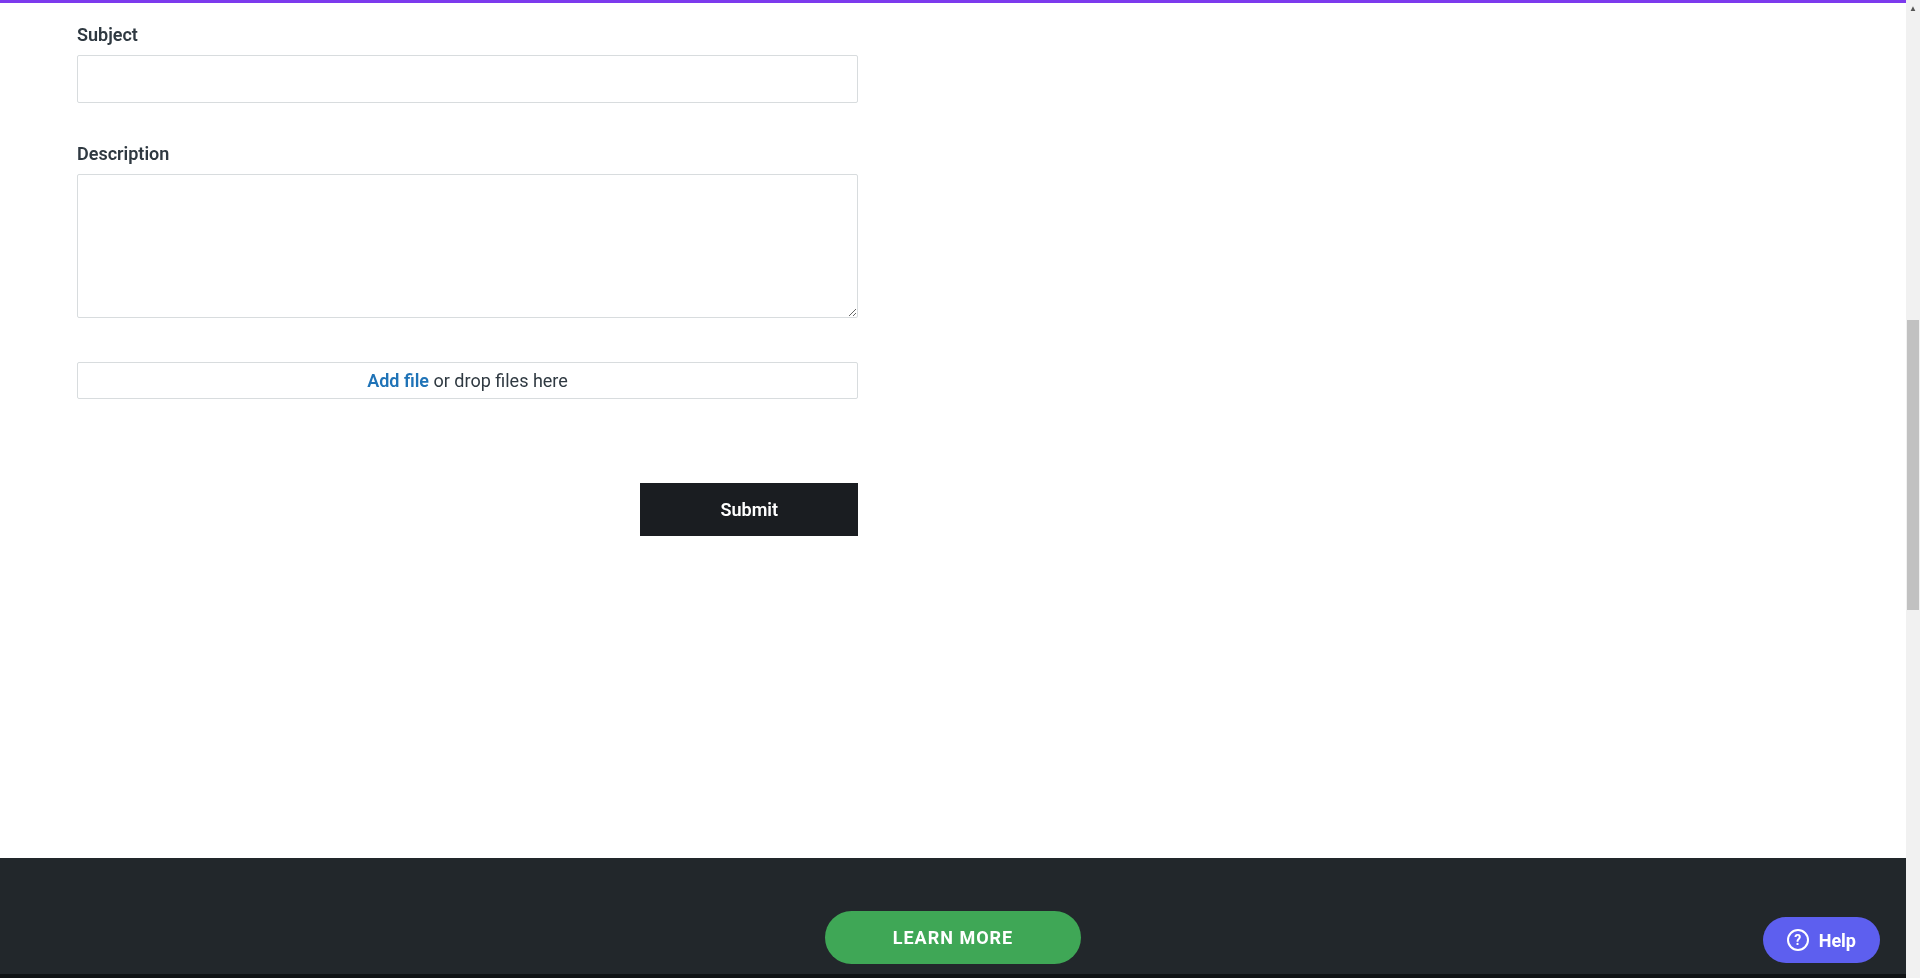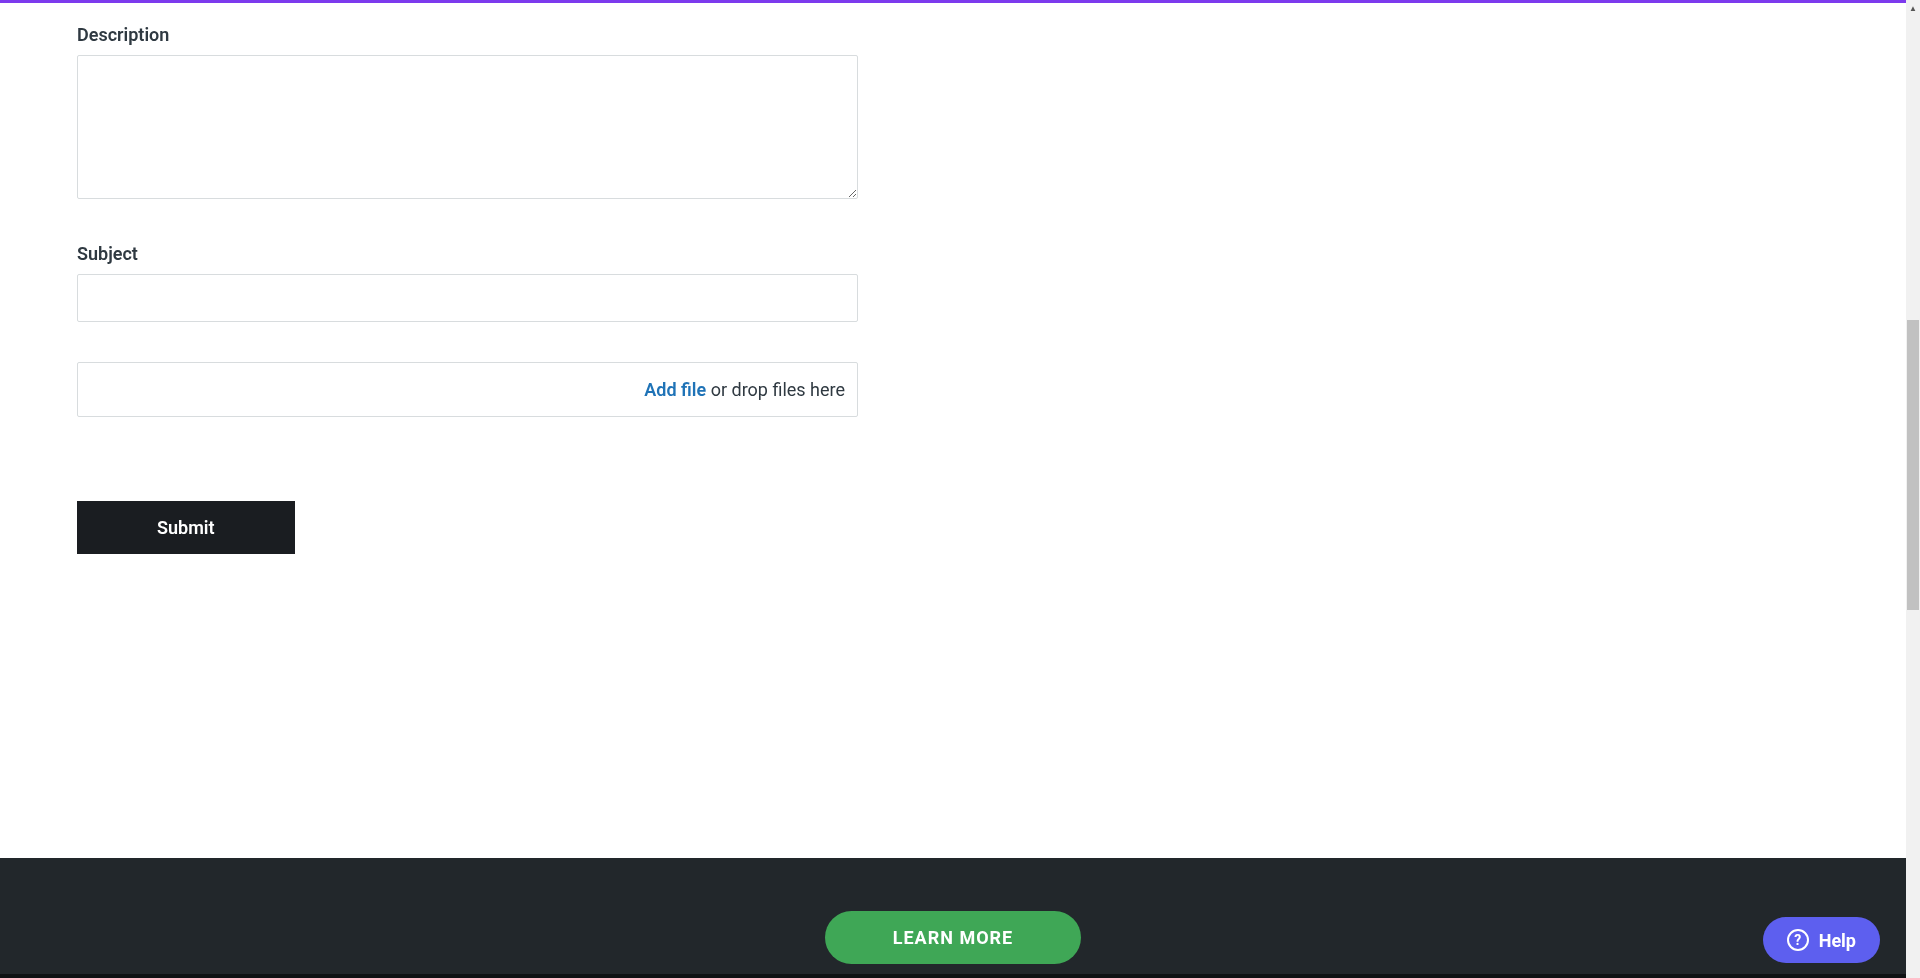--- a/index.html
+++ b/index.html
@@ -102,34 +102,35 @@
       font-size: 16px;
       font-family: inherit;
       resize: both;
       outline: none;
     }
     
     .dropzone {
       width: 100%;
       border: 1px solid #d8dcde;
       border-radius: 2px;
-      padding: 16px 12px;
-      text-align: right;
+      padding: 7px 12px;
+      text-align: center;
       font-size: 18px;
       color: #2f3941;
     }
     
     .dropzone .add-file {
       color: #1f73b7;
       font-weight: 600;
       cursor: pointer;
     }
     
     .submit-row {
       display: flex;
+      justify-content: flex-end;
       margin-top: 84px;
     }
     
     .submit-button {
       background: #1a1d21;
       color: #ffffff;
       border: none;
       padding: 16px 80px;
       font-size: 18px;
       font-weight: 600;
@@ -210,27 +211,27 @@
 <div class="top-border"></div>
 
 <div class="scrollbar-track">
   <div class="scrollbar-up">▲</div>
   <div class="scrollbar-thumb"></div>
 </div>
 
 <div class="form-container">
 
   <div class="form-group">
+    <label class="form-label">Subject</label>
+    <input type="text" class="form-input" value="" style="">
+  </div>
+
+  <div class="form-group">
     <label class="form-label">Description</label>
     <textarea class="form-textarea" style=""></textarea>
-  </div>
-
-  <div class="form-group">
-    <label class="form-label">Subject</label>
-    <input type="text" class="form-input" value="" style="">
   </div>
 
   <div class="form-group">
     <div class="dropzone">
       <span class="add-file">Add file</span><span> or drop files here</span>
     </div>
   </div>
 
   <div class="submit-row">
     <button class="submit-button">Submit</button>

